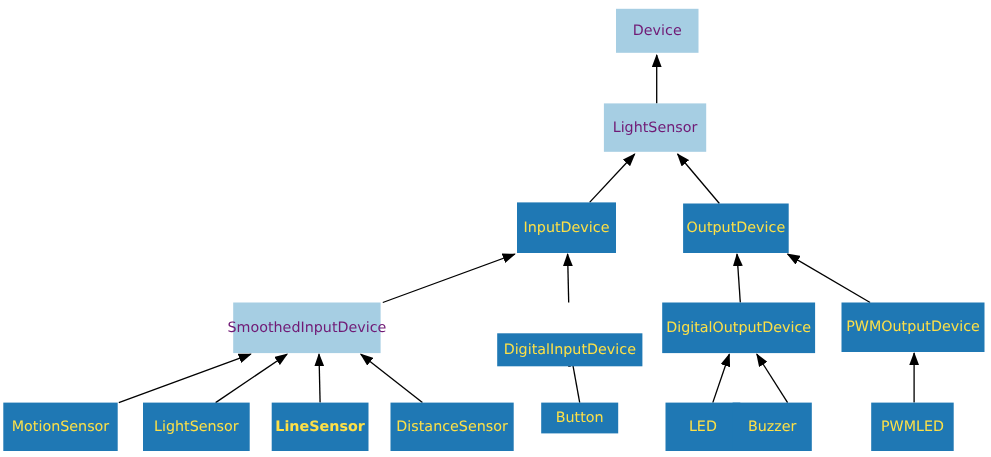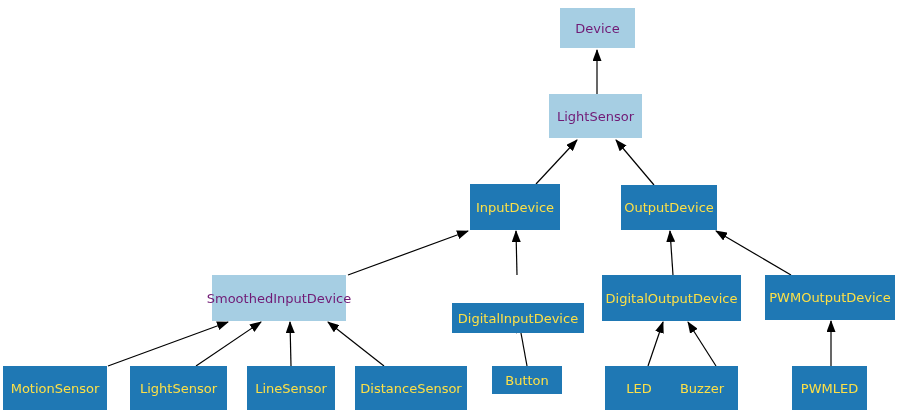--- a/index.html
+++ b/index.html
@@ -94,21 +94,21 @@
       </div>
       <div class="node dark" style="left: 765px; top: 275px; width: 130px; height: 45px;">
         <span>PWMOutputDevice</span>
       </div>
       <div class="node dark" style="left: 3px; top: 366px; width: 104px; height: 44px;">
         <span>MotionSensor</span>
       </div>
       <div class="node dark" style="left: 130px; top: 366px; width: 97px; height: 44px;">
         <span>LightSensor</span>
       </div>
-      <div class="node dark" style="left: 247px; top: 366px; width: 88px; height: 44px;">
+      <div class="node dark" style="left: 247px; top: 366px; width: 88px; height: 44px; font-weight: bold;">
         <span>LineSensor</span>
       </div>
       <div class="node dark" style="left: 355px; top: 366px; width: 112px; height: 44px;">
         <span>DistanceSensor</span>
       </div>
       <div class="node dark" style="left: 492px; top: 366px; width: 70px; height: 28px;">
         <span>Button</span>
       </div>
       <div class="node dark" style="left: 605px; top: 366px; width: 68px; height: 44px;">
         <span>LED</span>

